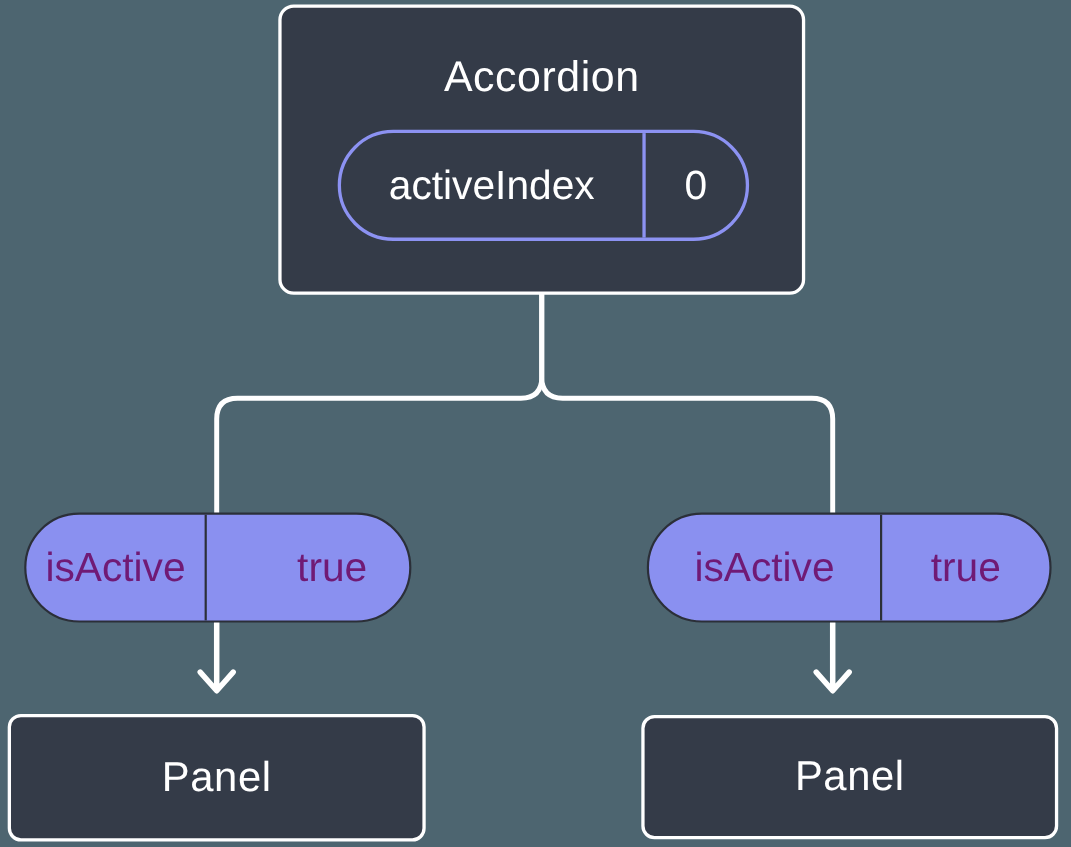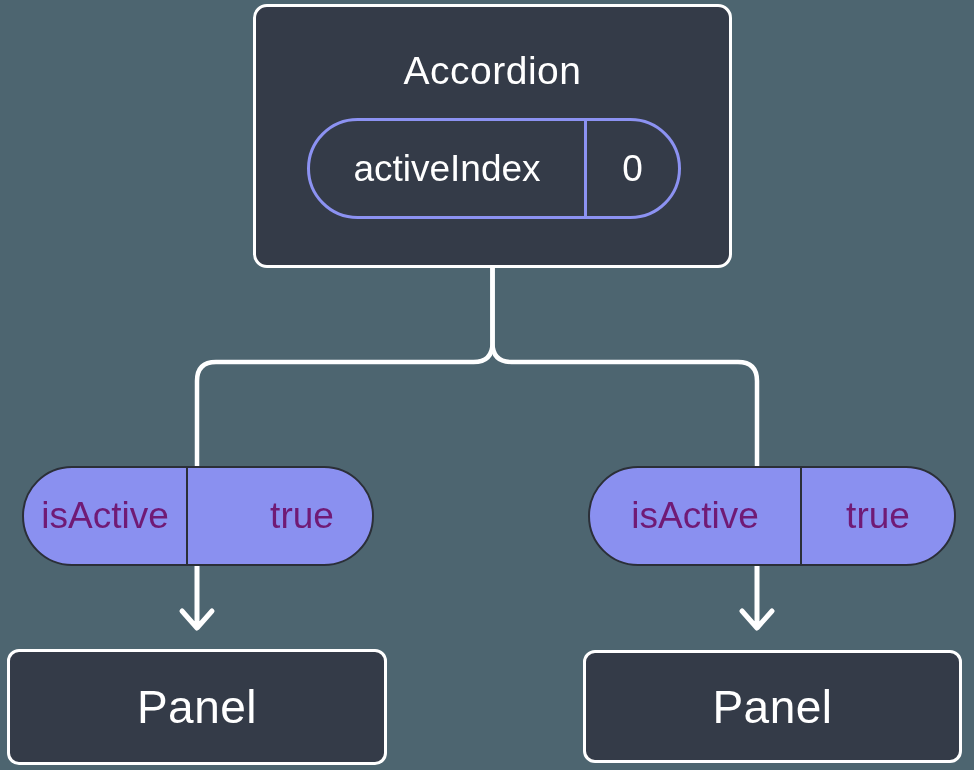--- a/index.html
+++ b/index.html
@@ -44,21 +44,21 @@
   .panel-node {
     display: flex;
     align-items: center;
     justify-content: center;
     border-radius: 12px;
   }
   .panel-node-left  { left: 7px;  top: 649px; width: 380px; height: 116px; }
   .panel-node-right { left: 583px; top: 650px; width: 379px; height: 113px; }
   .panel-title {
     color: #FFFFFF;
-    font-size: 46px;
+    font-size: 38px;
     font-weight: 500;
     letter-spacing: 0.5px;
   }
   .pill {
     position: absolute;
     box-sizing: border-box;
     display: flex;
     align-items: stretch;
     z-index: 3;
   }

